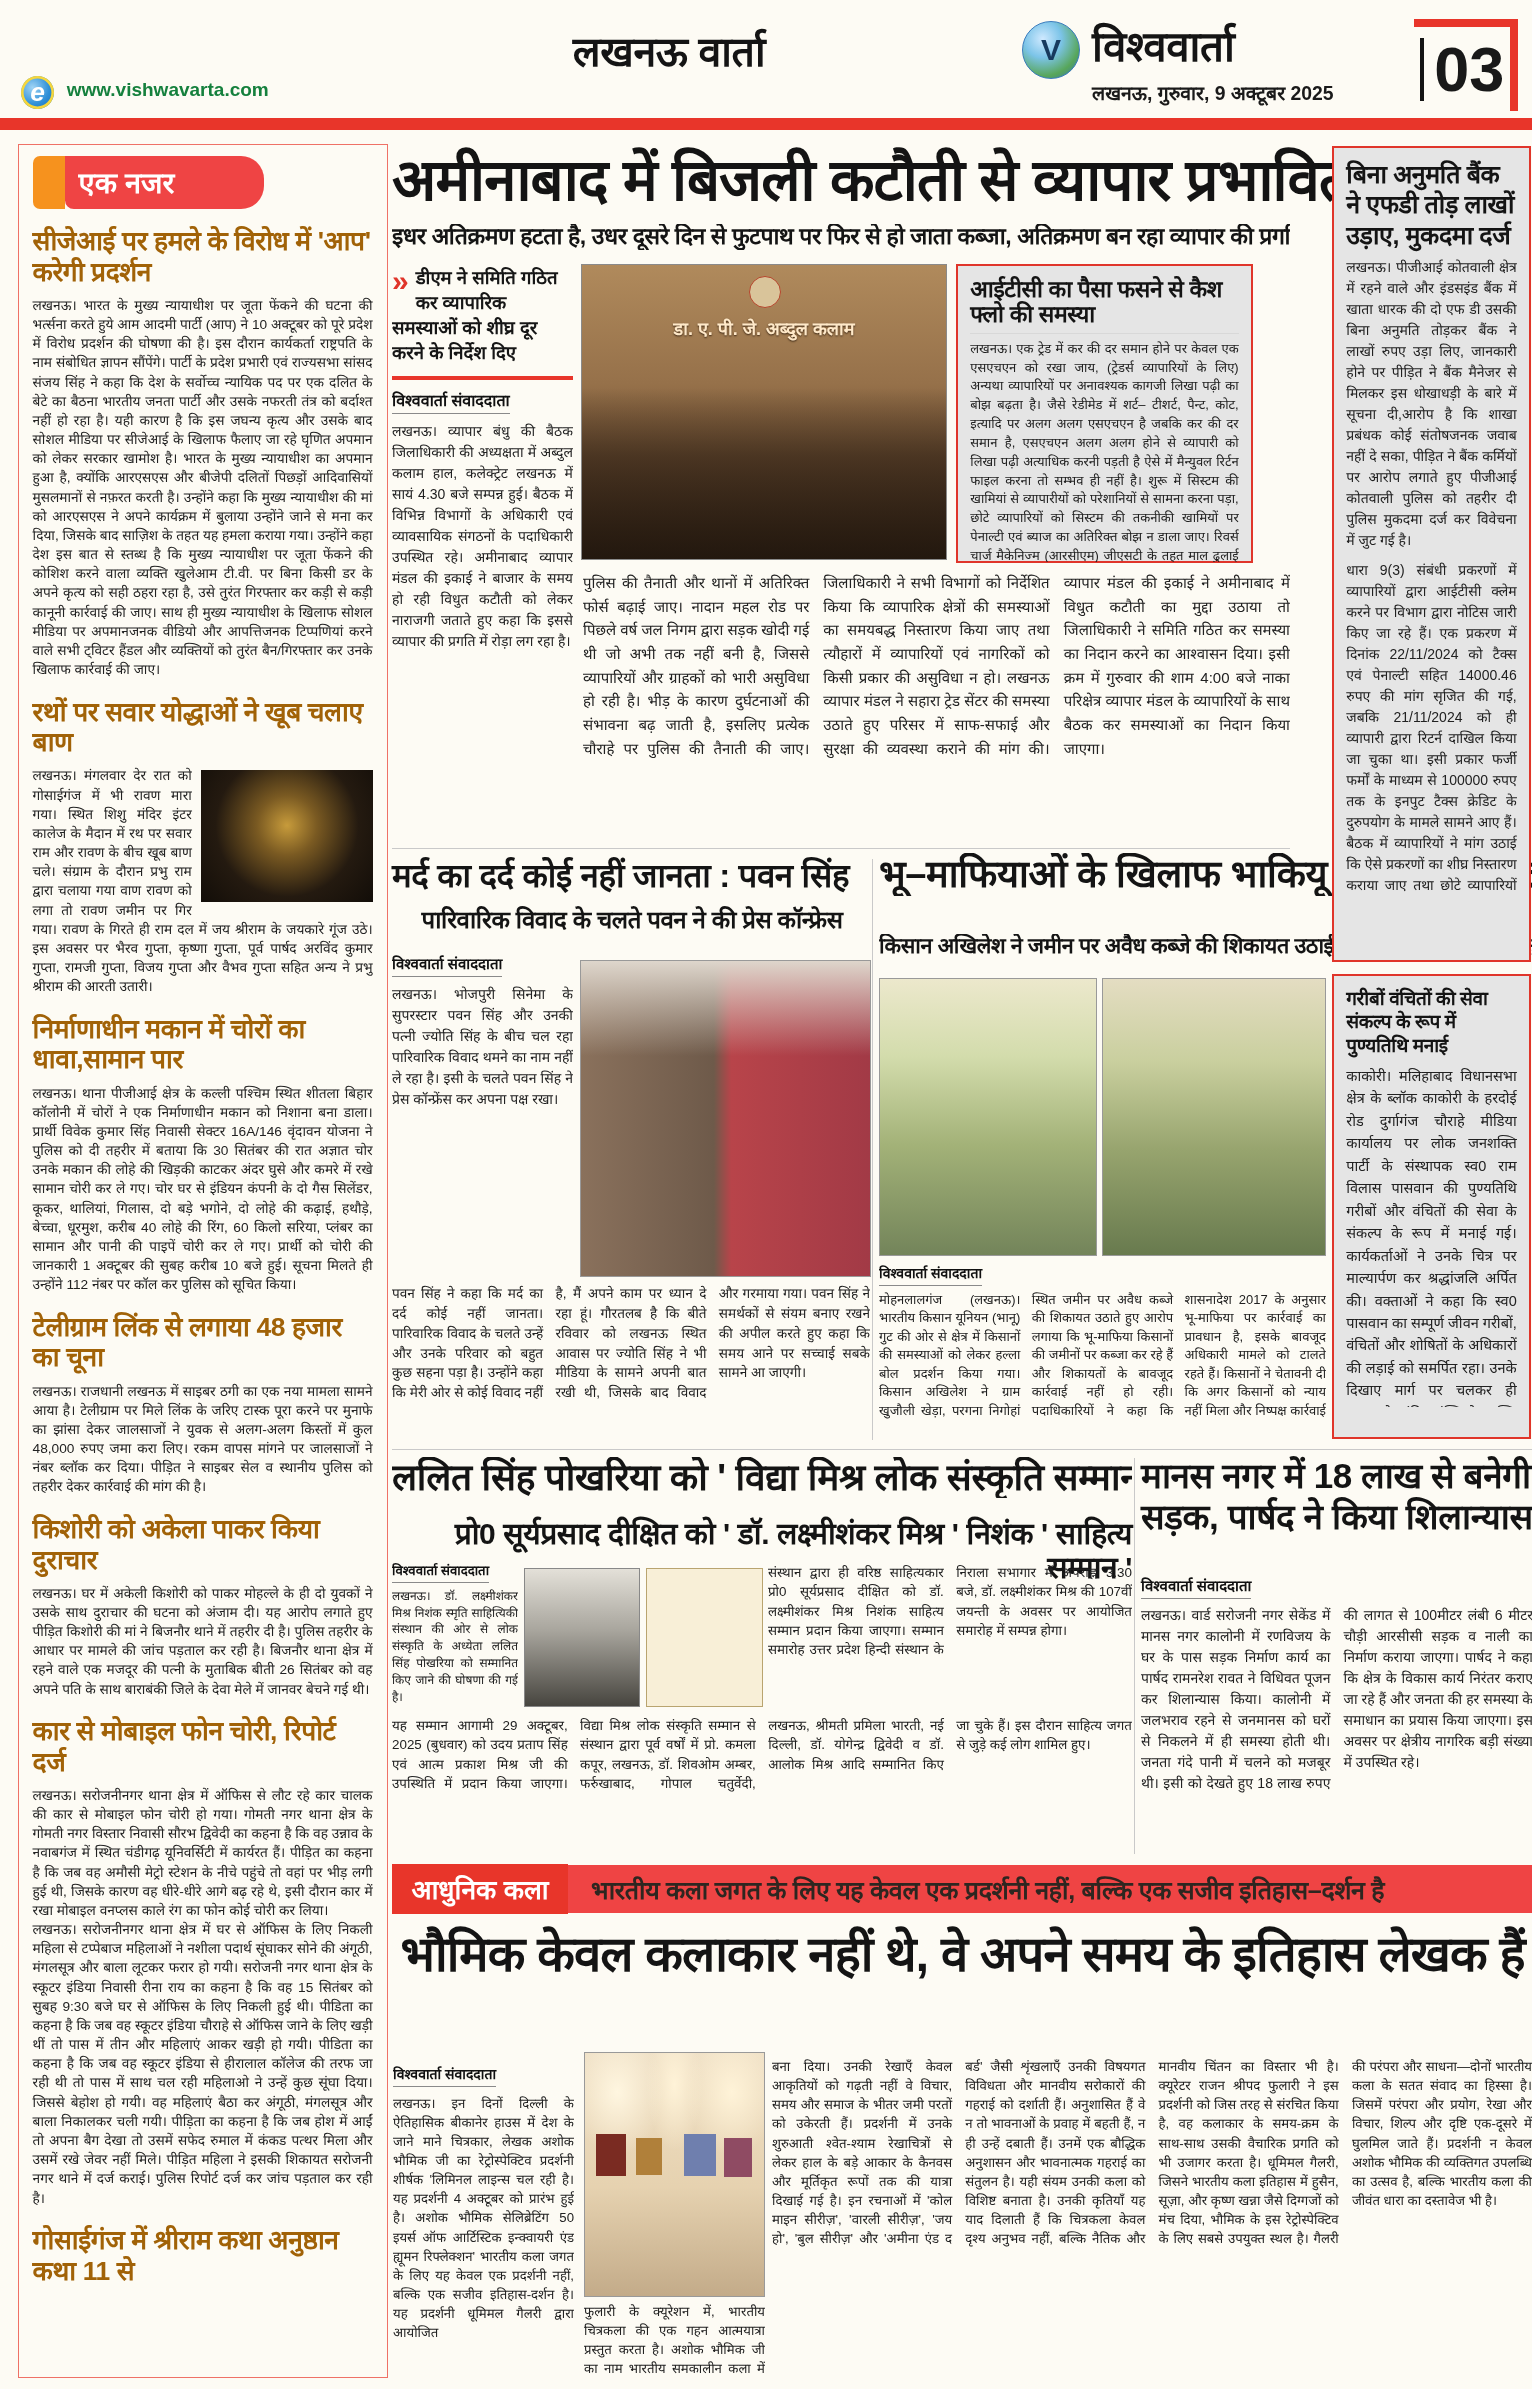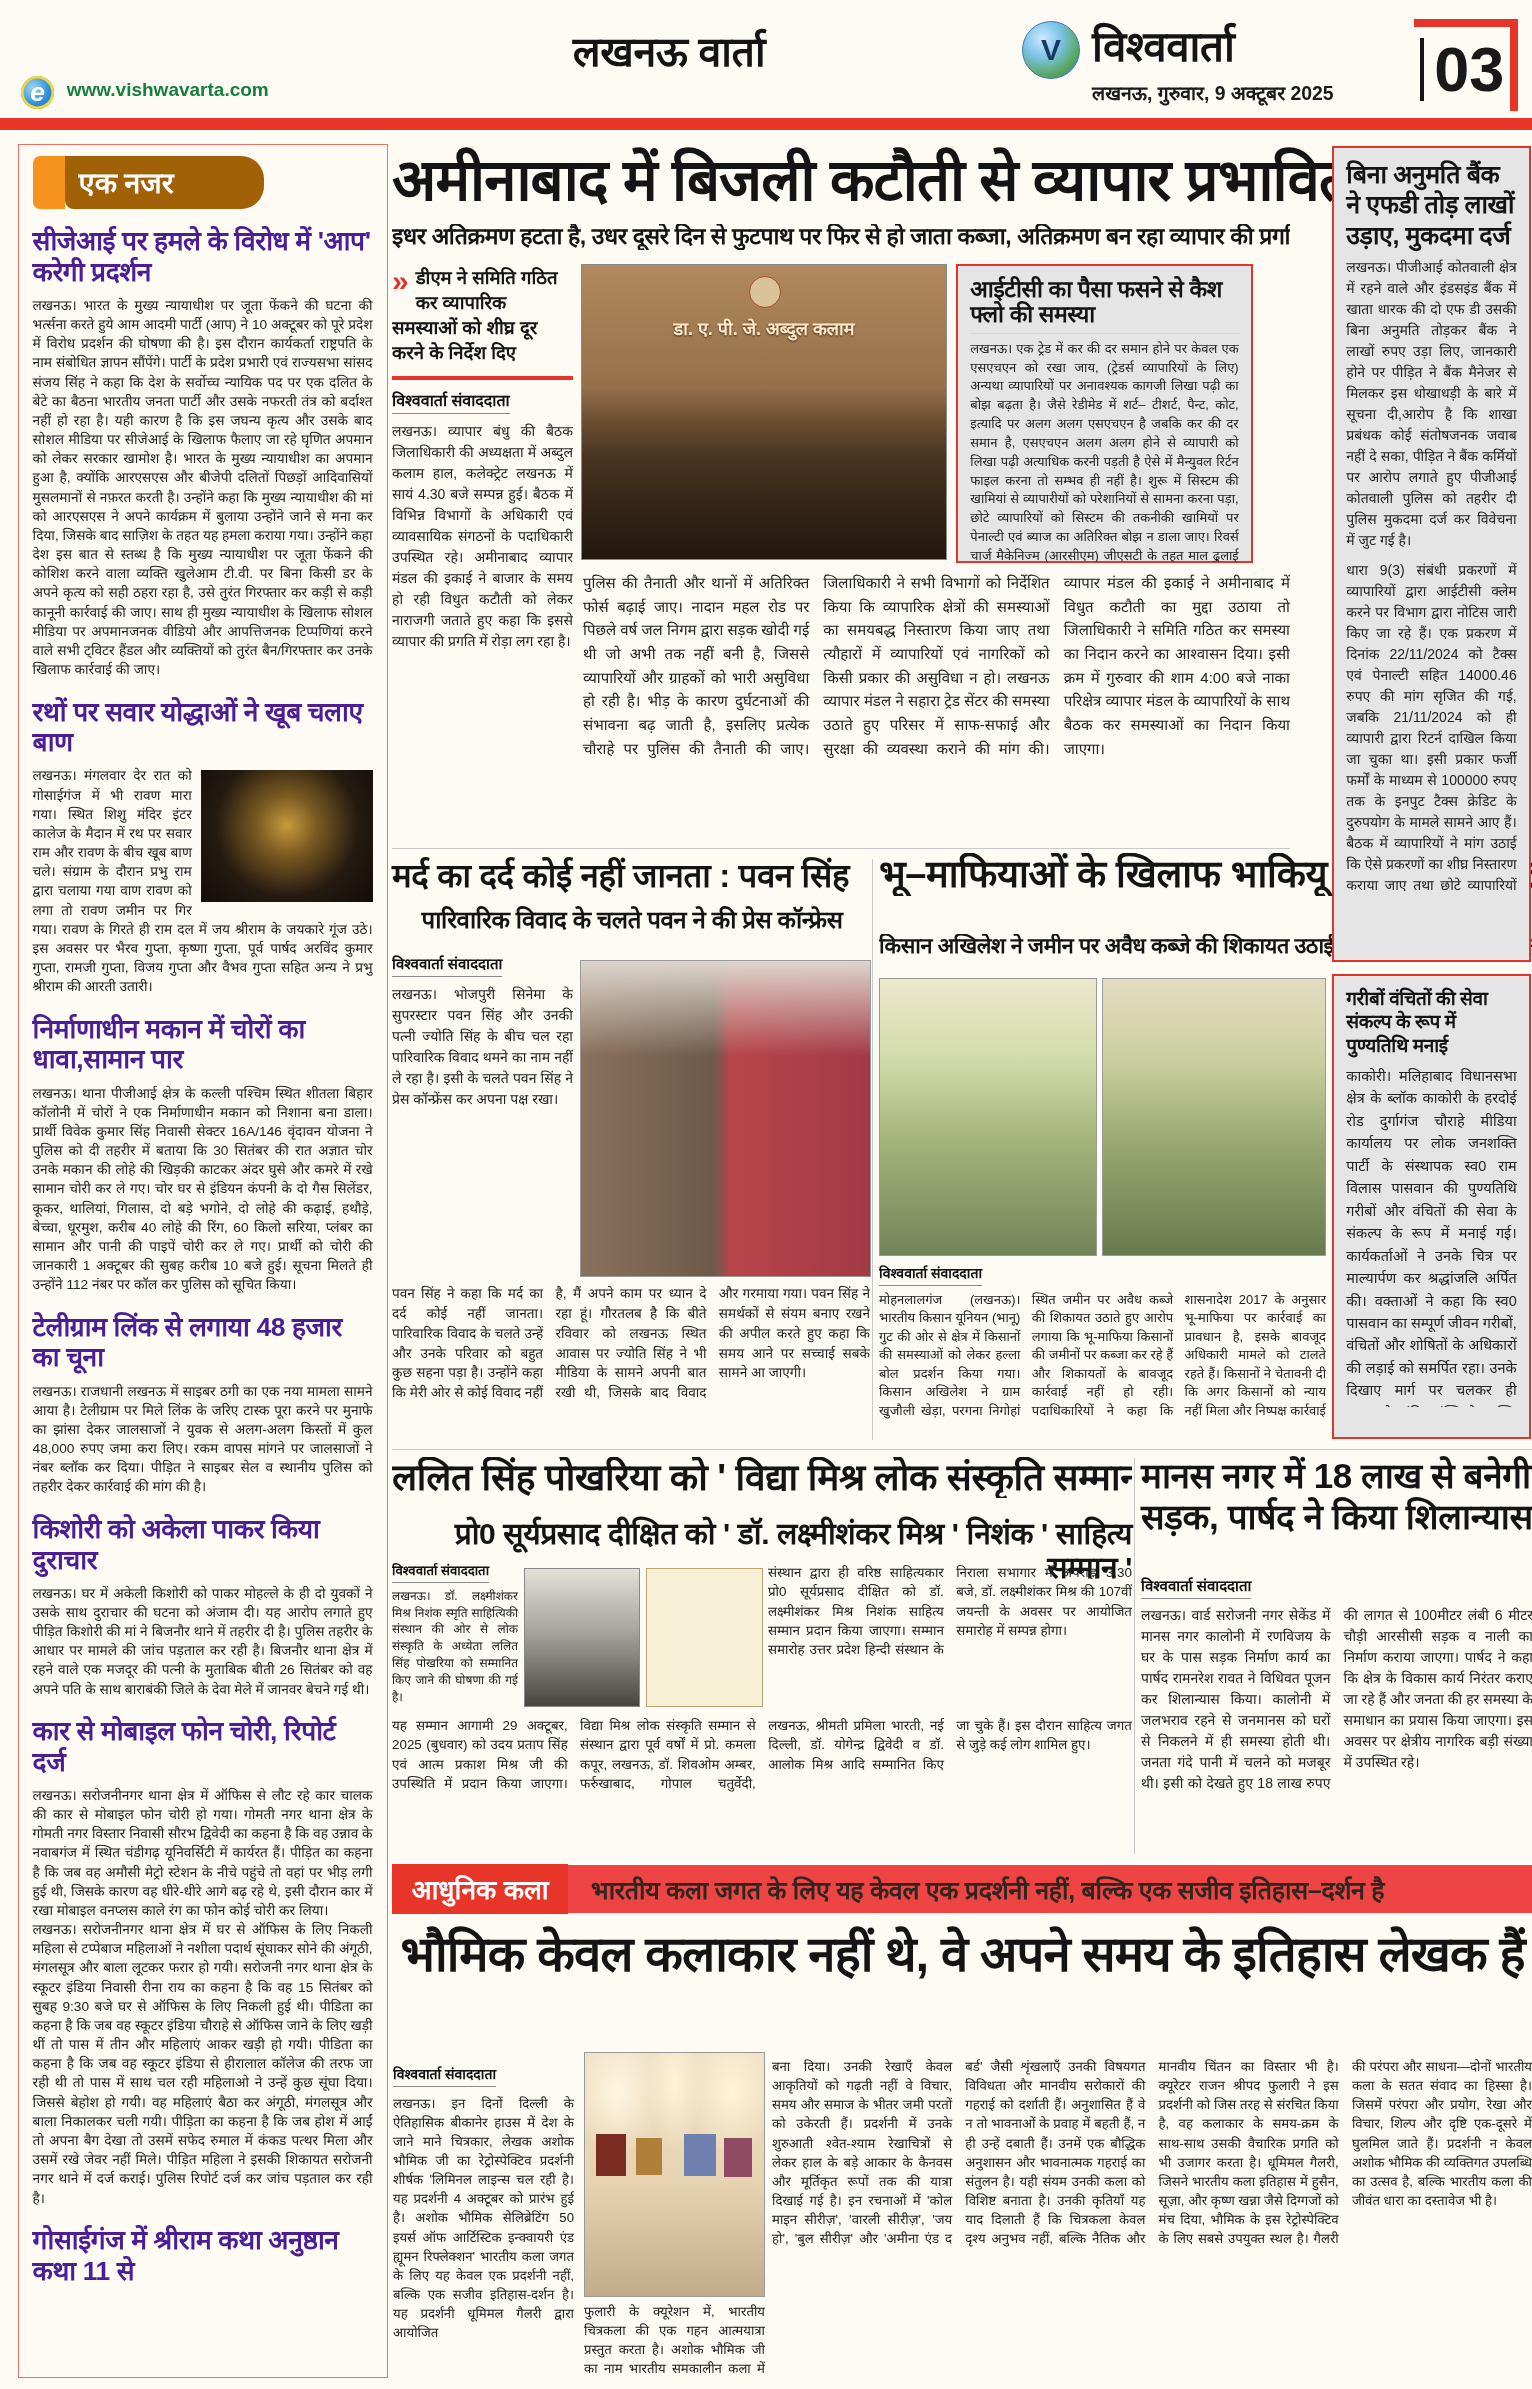--- a/index.html
+++ b/index.html
@@ -21,23 +21,23 @@
   .globe{width:56px;height:56px;border-radius:50%;
       background:radial-gradient(circle at 35% 30%,#cfe9ff 0%,#7cc4e8 35%,#57a65a 70%,#2d6fb5 100%);
       border:1.8px solid #3a7bbd;color:#173a5e;font-weight:bold;font-size:30px;text-align:center;line-height:55px;}
   .pageno{font-size:63px;font-weight:bold;color:#191919;border-left:4.4px solid #141414;padding-left:10.6px;line-height:1.0;}
   .pagenoframe{border-top:8px solid #e8352a;border-right:8px solid #e8352a;width:104px;height:92px;box-sizing:border-box;
       display:flex;align-items:center;justify-content:center;}
   
   .en-box{border:1.8px solid #ef7166;box-sizing:border-box;padding:10.6px 14px;background:#fdfbf4;}
   .en-badge{display:flex;align-items:stretch;width:231px;}
   .en-badge-orange{width:32px;background:#f6921e;border-radius:7px 0 0 7px;}
-  .en-badge-red{flex:1;background:#a16207;border-radius:0 23px 23px 8.8px;color:#fff;
-      font-size:29px;font-weight:bold;padding:6.2px 8.8px 8px 14px;font-family:Liberation Serif, serif;}
-  .en-h{font-size:26.4px;font-weight:bold;line-height:1.15;margin:17.6px 0 8.8px;color:#4c1d95;letter-spacing:-0.4px;}
+  .en-badge-red{flex:1;background:#ef4444;border-radius:0 23px 23px 8.8px;color:#fff;
+      font-size:29px;font-weight:bold;padding:6.2px 8.8px 8px 14px;}
+  .en-h{font-size:26.4px;font-weight:bold;line-height:1.15;margin:17.6px 0 8.8px;color:#a16207;letter-spacing:-0.4px;}
   .en-body{font-size:13.7px;line-height:1.4;text-align:justify;color:#222;}
   .ph{box-sizing:border-box;}
   .cap{position:absolute;left:0;right:0;text-align:center;color:#fff;font-weight:bold;}
   .strip{background:#ef4444;display:flex;align-items:center;}
   .striplabel{background:#e8352a;color:#fff;font-size:26.4px;font-weight:bold;padding:7px 19.4px;margin-right:23px;white-space:nowrap;}
   .striptext{font-size:25px;font-weight:bold;color:#2e2620;letter-spacing:-0.3px;}
   .q{color:#e0352a;font-size:30px;font-weight:bold;float:left;margin-right:7px;line-height:1;}
   .quote{font-size:18.5px;font-weight:bold;line-height:1.35;color:#161616;}
 </style>
 </head>

